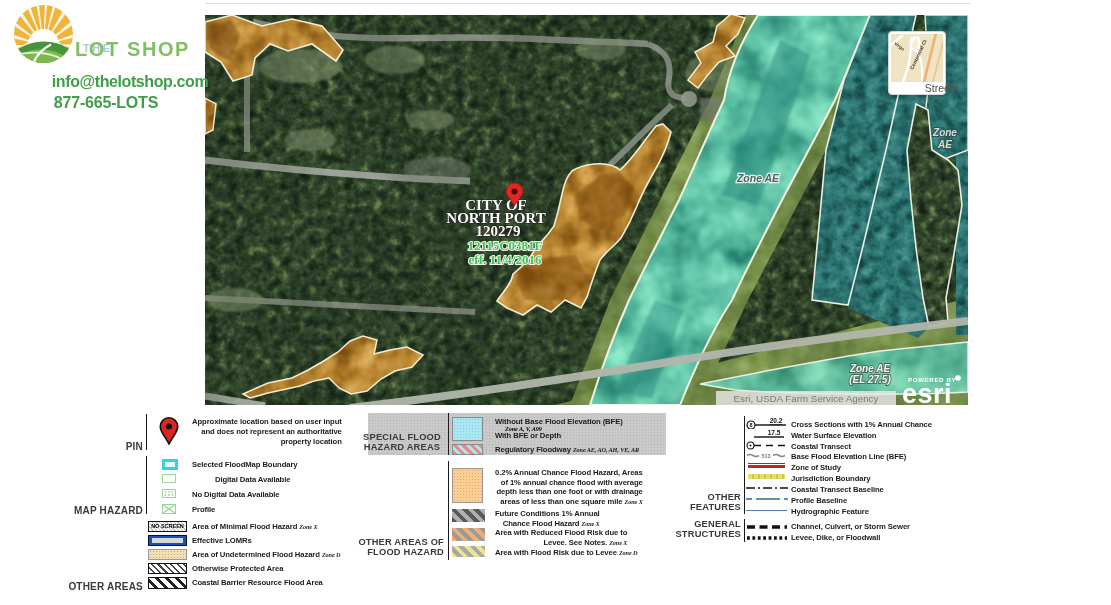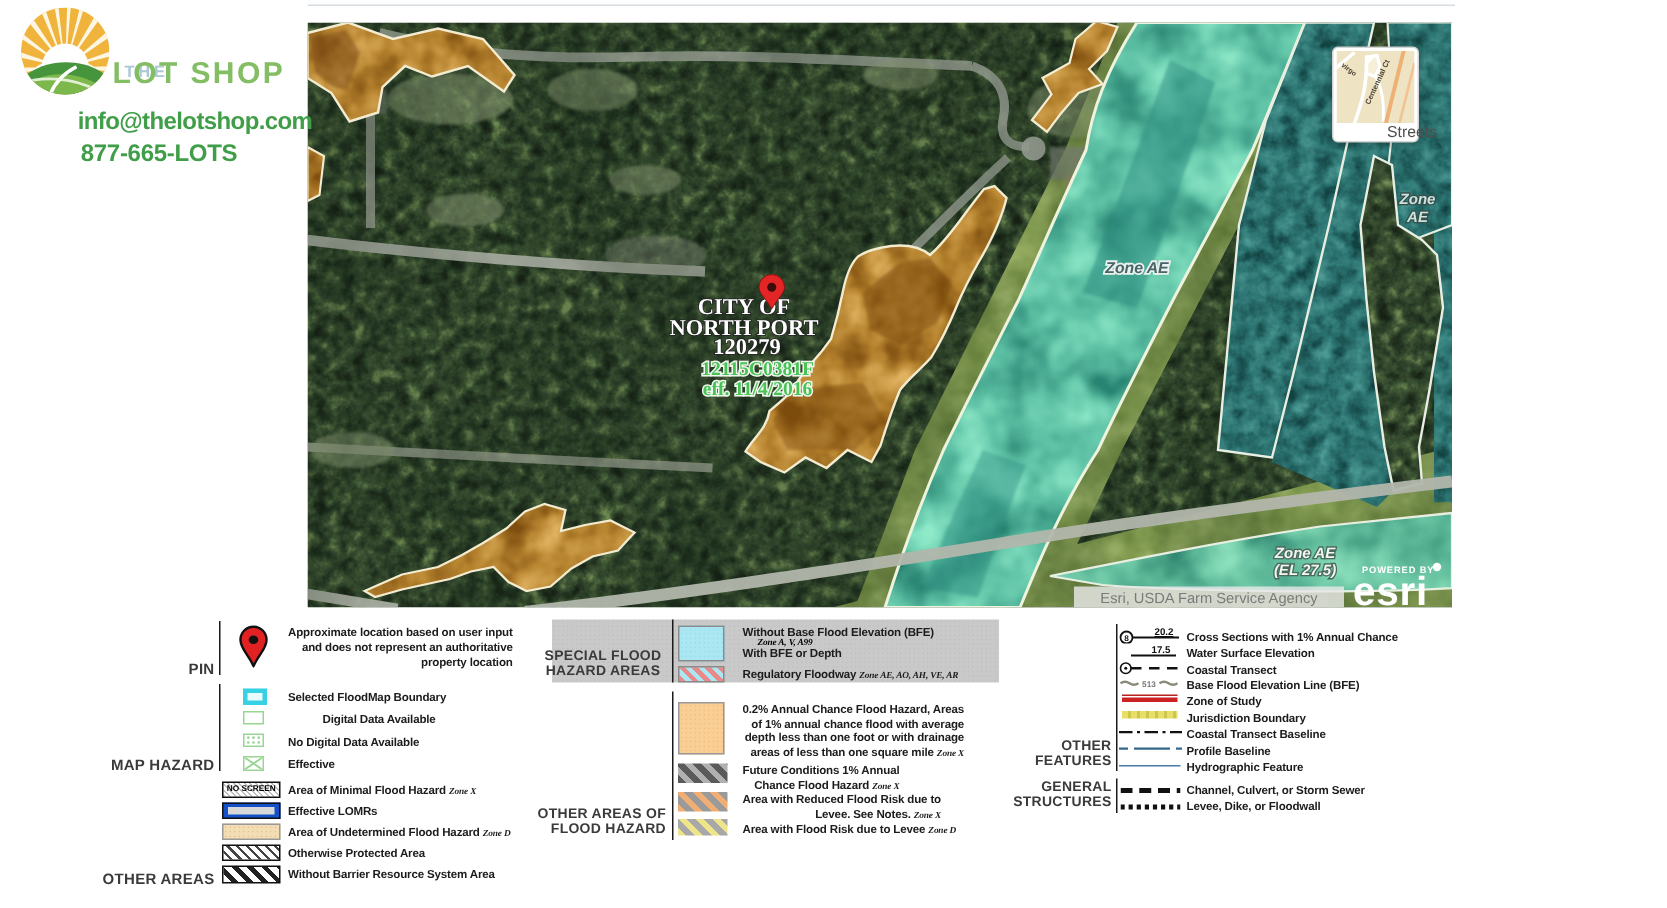--- a/index.html
+++ b/index.html
@@ -328,41 +328,41 @@
 
 <div class="abs" style="left:162px;top:504px;width:12px;height:8px;border:1.5px solid #99d695;background:#fff;">
   <svg width="12" height="8" style="position:absolute;left:0;top:0;display:block;" xmlns="http://www.w3.org/2000/svg">
       <path d="M0,0 L12,8 M12,0 L0,8" stroke="#99d695" stroke-width="1.3"></path>
     </svg>
 </div>
 
 <div class="abs lt" style="left:192px;top:460px;">Selected FloodMap Boundary</div>
 <div class="abs lt" style="left:192px;top:475px;padding-left:23px;">Digital Data Available</div>
 <div class="abs lt" style="left:192px;top:490px;">No Digital Data Available</div>
-<div class="abs lt" style="left:192px;top:505px;">Effective</div>
+<div class="abs lt" style="left:192px;top:505px;">Profile</div>
 
 <div class="abs lg" style="left:60px;top:581px;width:83px;text-align:right;">OTHER AREAS</div>
 
 <div class="abs" style="left:148px;top:521px;width:37px;height:8.5px;border:1px solid #111;background:#fff;background-image:repeating-linear-gradient(45deg,#c0c0c0 0,#c0c0c0 1px,transparent 1px,transparent 2.6px);text-align:center;font-size:5.5px;font-weight:bold;color:#000;line-height:8.5px;letter-spacing:0;">NO SCREEN</div>
 
 <div class="abs" style="left:148px;top:535px;width:37px;height:8.5px;border:1px solid #111;background:#1450c8;">
   <div class="abs" style="left:3px;top:2px;width:31px;height:4.5px;background:#d8d8d8;"></div>
 </div>
 
 <div class="abs" style="left:148px;top:549px;width:37px;height:9px;border:1px solid #999;background:#f2ddb5;background-image:radial-gradient(#cfa86a 22%,transparent 26%);background-size:3px 3px;"></div>
 
 <div class="abs" style="left:148px;top:563px;width:37px;height:9px;border:1px solid #111;background:repeating-linear-gradient(45deg,#fff 0,#fff 3px,#444 3px,#444 4.5px);"></div>
 
 <div class="abs" style="left:148px;top:577px;width:37px;height:10px;border:1px solid #111;background:repeating-linear-gradient(45deg,#fff 0,#fff 4px,#222 4px,#222 7px);"></div>
 
 <div class="abs lt" style="left:192px;top:522px;">Area of Minimal Flood Hazard <span class="zi" style="font-family:'Liberation Serif';">Zone X</span></div>
 <div class="abs lt" style="left:192px;top:536px;">Effective LOMRs</div>
 <div class="abs lt" style="left:192px;top:550px;">Area of Undetermined Flood Hazard <span class="zi" style="font-family:'Liberation Serif';">Zone D</span></div>
 <div class="abs lt" style="left:192px;top:564px;">Otherwise Protected Area</div>
-<div class="abs lt" style="left:192px;top:578px;">Without Barrier Resource System Area</div>
+<div class="abs lt" style="left:192px;top:578px;">Coastal Barrier Resource Flood Area</div>
 
 <div class="abs" style="left:368px;top:413px;width:298px;height:42px;background:#c9c9c9;background-image:radial-gradient(#b4b4b4 20%,transparent 24%);background-size:3px 3px;"></div>
 
 <div class="abs lg" style="left:360px;top:433px;width:84px;text-align:center;line-height:9.6px;font-size:9.3px;white-space:nowrap;">SPECIAL FLOOD<br>HAZARD AREAS</div>
 
 <div class="abs vl" style="left:448px;top:413px;height:42px;"></div>
 
 <div class="abs" style="left:452px;top:417px;width:29px;height:22px;border:1px solid #8a8a8a;background:#abe7f2;background-image:radial-gradient(#7fcfe0 20%,transparent 24%);background-size:3px 3px;"></div>
 
 <div class="abs lt" style="left:495px;top:417px;">Without Base Flood Elevation (BFE)</div>

